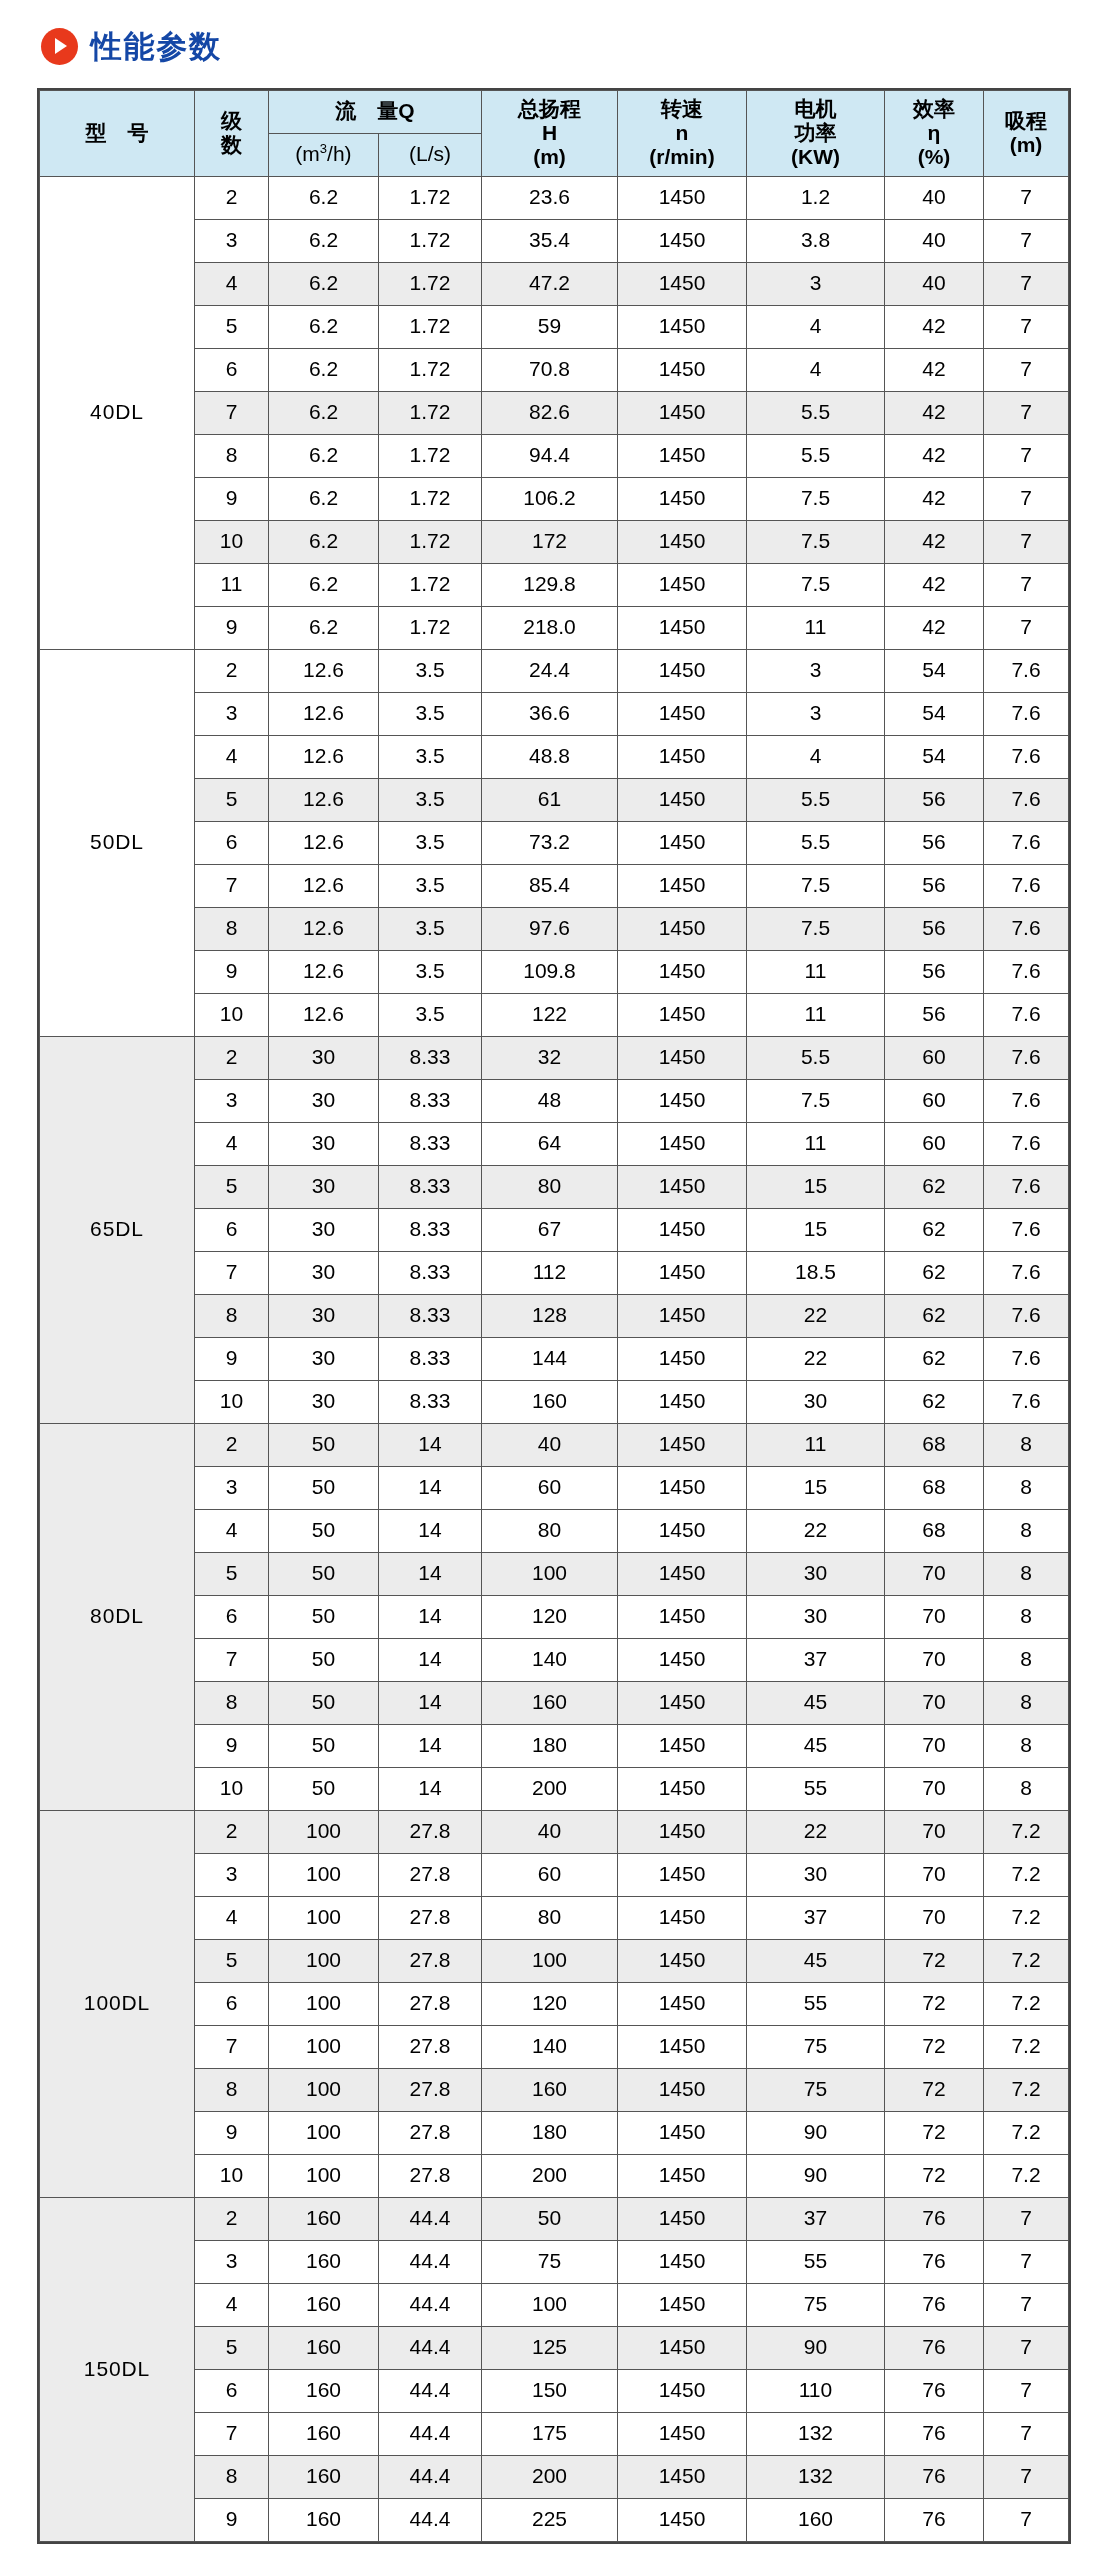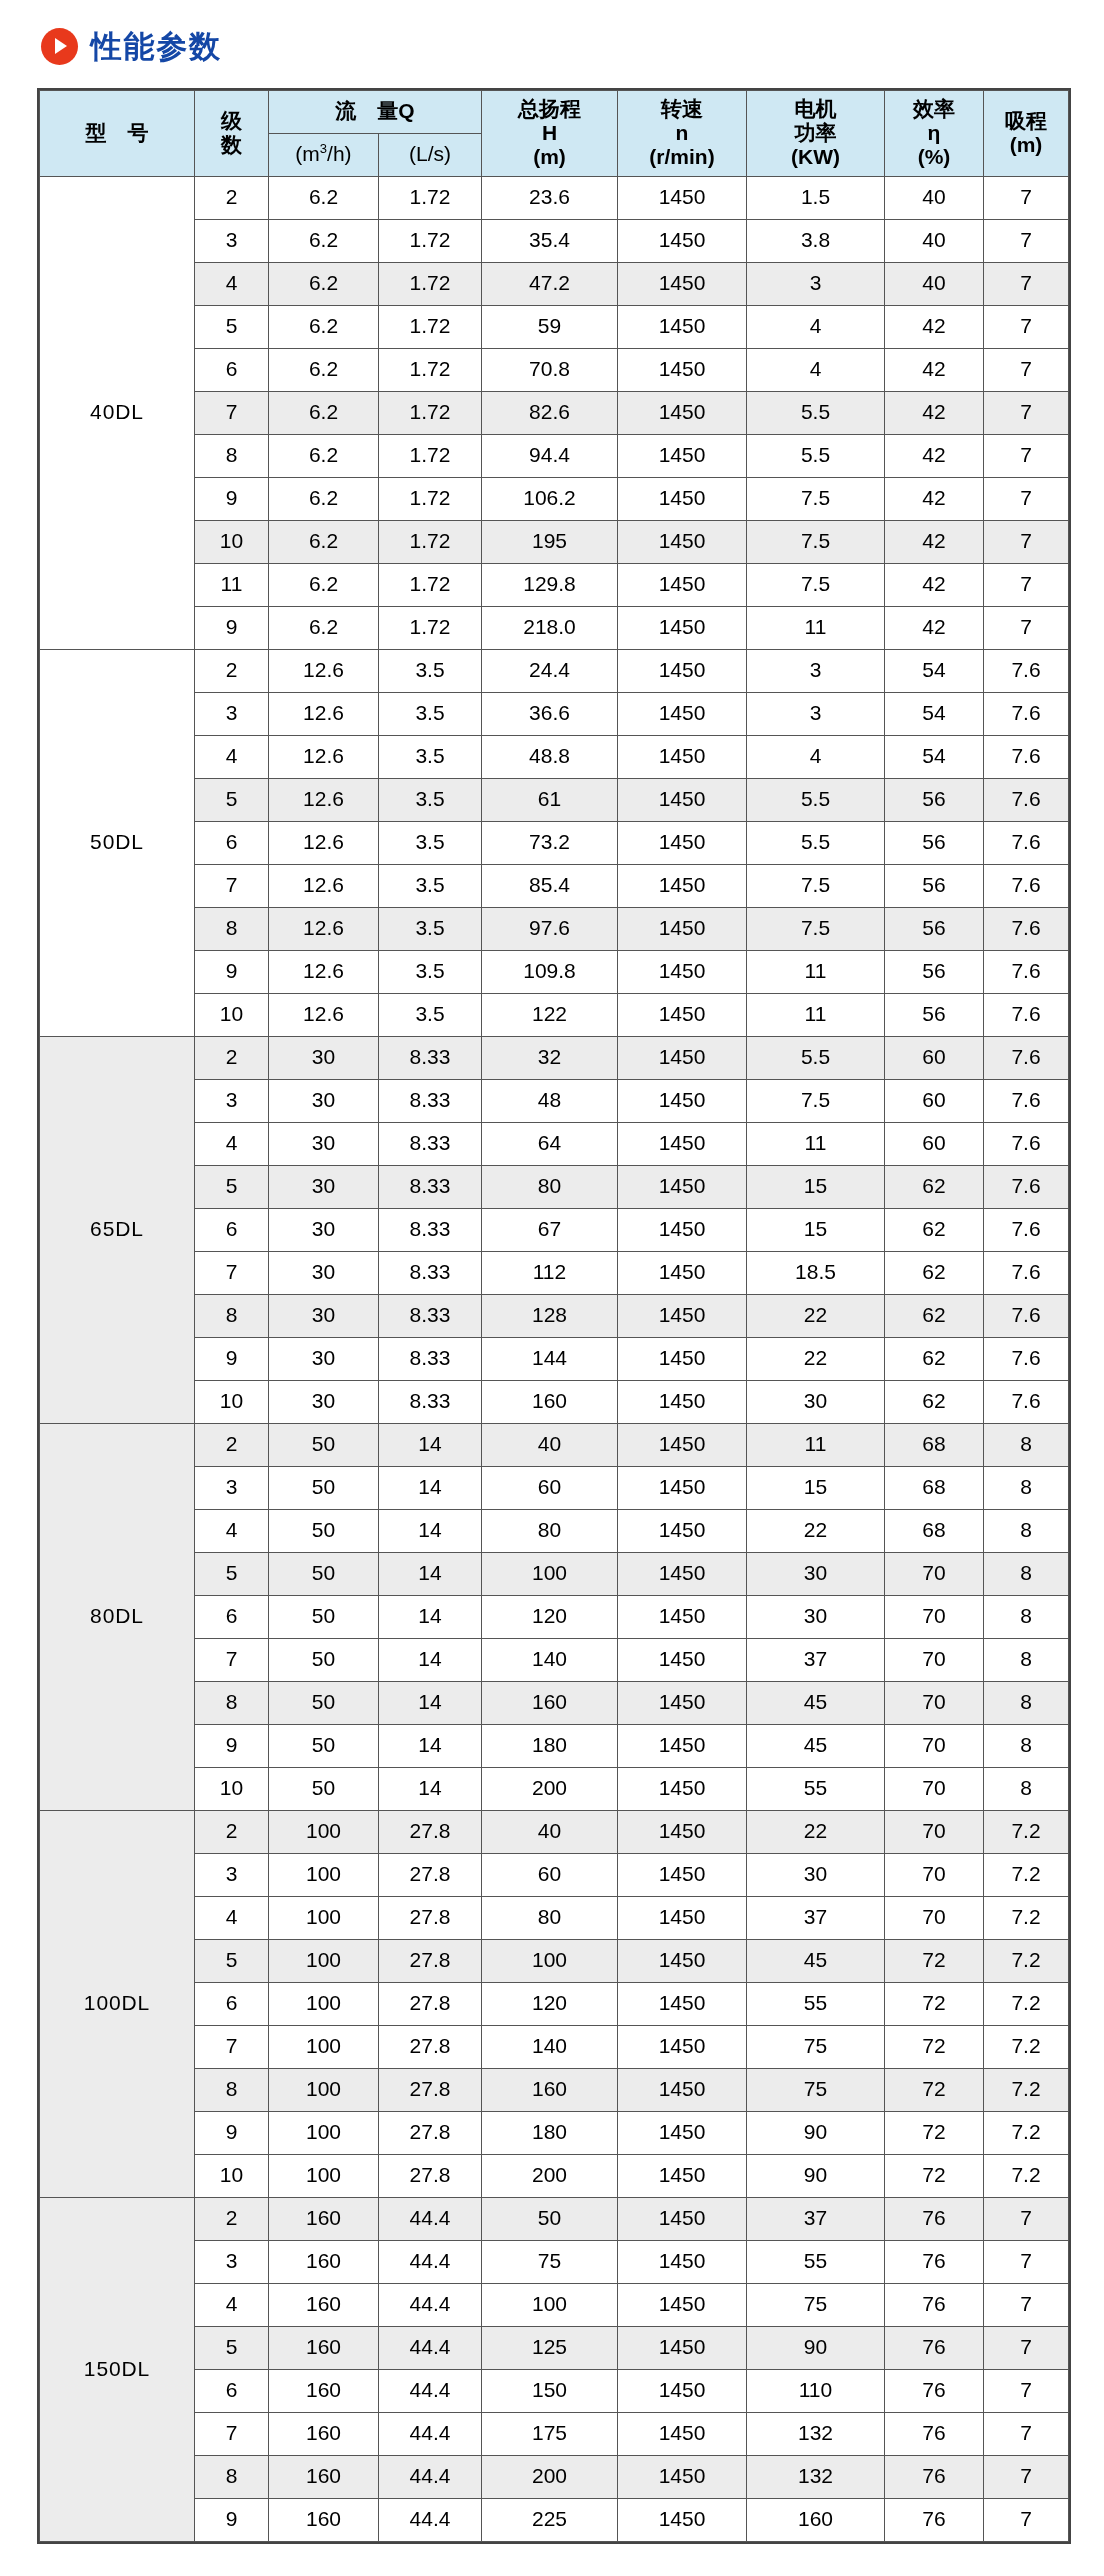--- a/index.html
+++ b/index.html
@@ -166,21 +166,21 @@
         </tr>
       </thead>
       <tbody id="table-body">
           <tr>
             <td class="model" rowspan="11">40DL</td>
             <td>2</td>
             <td>6.2</td>
             <td>1.72</td>
             <td>23.6</td>
             <td>1450</td>
-            <td>1.5</td>
+            <td>1.2</td>
             <td>40</td>
             <td>7</td>
           </tr>
           <tr>
             <td>3</td>
             <td>6.2</td>
             <td>1.72</td>
             <td>35.4</td>
             <td>1450</td>
             <td>3.8</td>
@@ -244,21 +244,21 @@
             <td>106.2</td>
             <td>1450</td>
             <td>7.5</td>
             <td>42</td>
             <td>7</td>
           </tr>
           <tr class="shaded">
             <td>10</td>
             <td>6.2</td>
             <td>1.72</td>
-            <td>195</td>
+            <td>172</td>
             <td>1450</td>
             <td>7.5</td>
             <td>42</td>
             <td>7</td>
           </tr>
           <tr>
             <td>11</td>
             <td>6.2</td>
             <td>1.72</td>
             <td>129.8</td>

